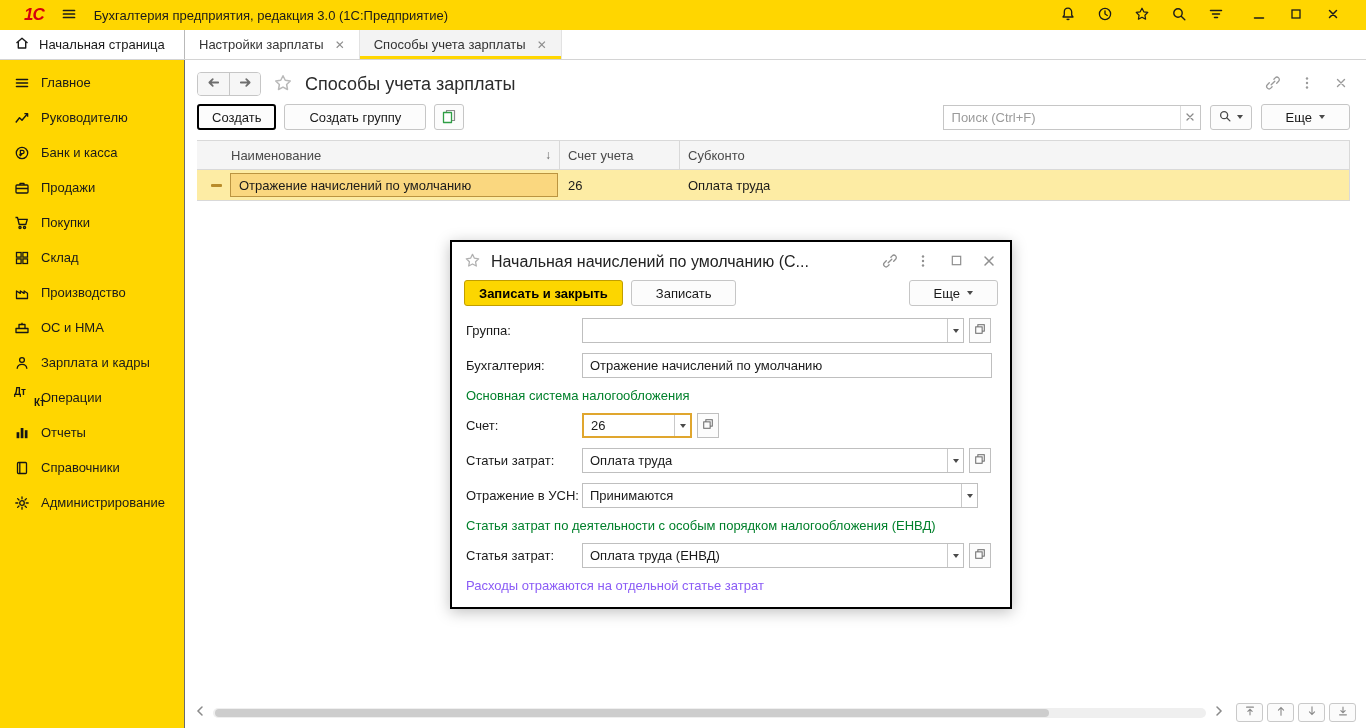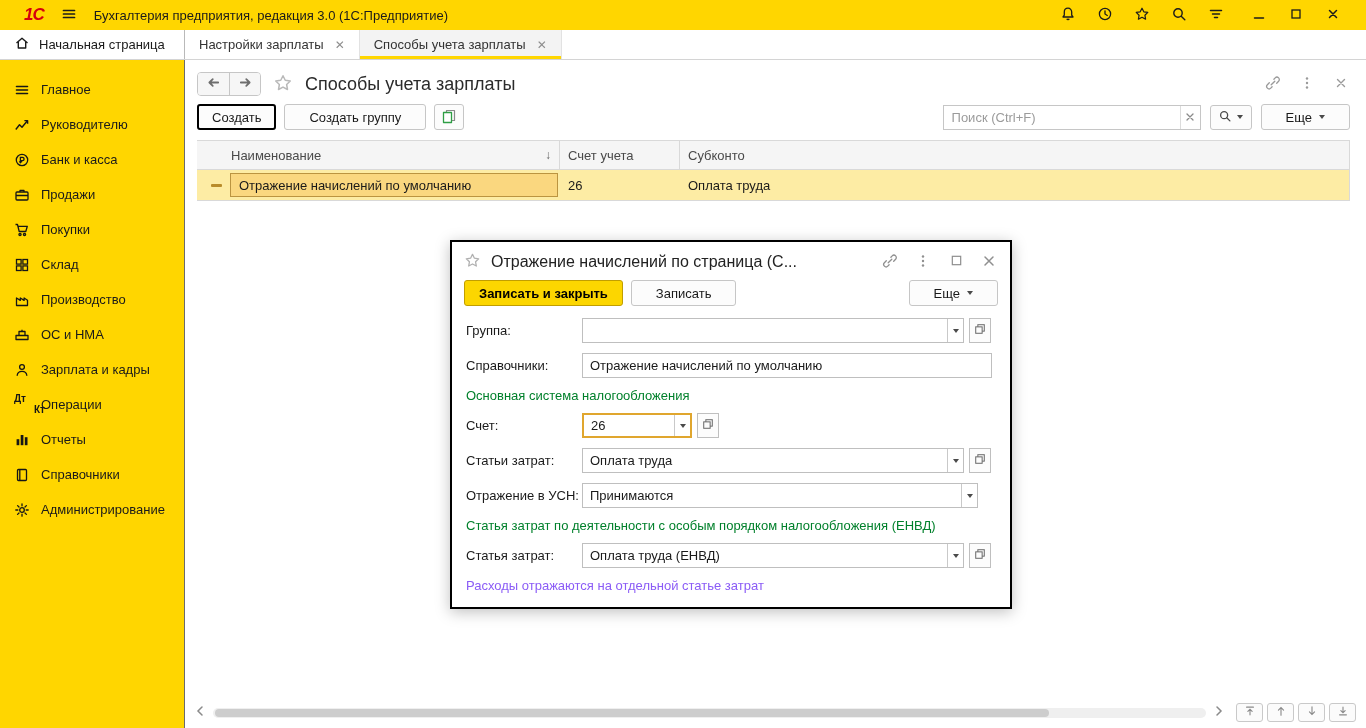--- a/index.html
+++ b/index.html
@@ -18,21 +18,21 @@
   
   .tabbar{height:30px;flex:none;background:#fff;border-bottom:1px solid #d4d4d4;display:flex;align-items:stretch}
   .home-tab{width:185px;flex:none;display:flex;align-items:center;gap:9px;padding:0 14px;border-right:1px solid #b9b9b9;cursor:pointer}
   .tab{display:flex;align-items:center;gap:11px;padding:0 14px;border-right:1px solid #e2e2e2;cursor:pointer;position:relative;color:#333;white-space:nowrap}
   .tab.active{background:#f3f3f3}
   .tab.active::after{content:"";position:absolute;left:0;right:0;bottom:0;height:3px;background:#ffd600}
   .tab-close{color:#8d8d8d;font-size:12px;line-height:1;cursor:pointer}
 
   
   .body{flex:1;display:flex;min-height:0}
-  .sidebar{width:185px;flex:none;background:#ffd600;border-right:1px solid #6b6b6b;padding-top:12px}
+  .sidebar{width:185px;flex:none;background:#ffd600;border-right:1px solid #6b6b6b;padding-top:5px}
   .side-item{display:flex;align-items:center;gap:11px;padding:0 14px;height:35px;cursor:pointer}
   .side-item .icn{flex:none;width:16px;height:16px;display:flex;align-items:center;justify-content:center;color:#161616}
   .dtkt{display:flex;flex-direction:column;line-height:1.05;font-size:10px;font-weight:700;width:16px;align-items:flex-start}
   .dtkt span:last-child{margin-left:20px}
 
   
   .main{flex:1;position:relative;min-width:0;background:#fff}
   .page-head{display:flex;align-items:center;gap:12px;padding:12px 16px 6px 12px}
   .nav-group{display:flex;border:1px solid #c6c6c6;border-radius:4px;overflow:hidden}
   .nav-btn{width:31px;height:22px;display:flex;align-items:center;justify-content:center;background:#f6f6f6;color:#6e6e6e;cursor:pointer}
@@ -402,21 +402,21 @@
         </div>
       </div>
 
       <div class="dialog">
         <div class="dlg-head">
           <span class="dlg-star">
               <span><svg width="17" height="17" viewBox="0 0 16 16" fill="none" stroke="currentColor" stroke-width="1.2" stroke-linejoin="round">
                   <path d="M8 2.2l1.8 3.6 4 .6-2.9 2.8.7 4L8 11.3l-3.6 1.9.7-4-2.9-2.8 4-.6z"></path>
                 </svg></span>
             </span>
-          <span class="dlg-title">Отражение начислений по страница (С...</span>
+          <span class="dlg-title">Начальная начислений по умолчанию (С...</span>
           <span class="dlg-icons">
             <span class="hbtn">
                 <span><svg width="16" height="16" viewBox="0 0 16 16" fill="none" stroke="currentColor" stroke-width="1.3" stroke-linecap="round">
                     <path d="M6.2 9.8l3.6-3.6"></path>
                     <path d="M8.9 4.2l1.3-1.3a2.4 2.4 0 0 1 3.4 3.4l-1.9 1.9"></path>
                     <path d="M7.1 11.8l-1.3 1.3a2.4 2.4 0 0 1-3.4-3.4l1.9-1.9"></path>
                   </svg></span>
               </span>
             <span class="hbtn">
                 <span><svg width="14" height="14" viewBox="0 0 14 14">
@@ -459,21 +459,21 @@
             </span>
             <span class="open-btn">
                 <span><svg width="12" height="12" viewBox="0 0 14 14" fill="none" stroke="currentColor" stroke-width="1.2">
                     <rect x="4.5" y="2" width="7.5" height="7.5"></rect>
                     <rect x="2" y="4.5" width="7.5" height="7.5" fill="#fcfcfc"></rect>
                   </svg></span>
               </span>
           </div>
 
           <div class="frow">
-            <span class="flabel">Справочники:</span>
+            <span class="flabel">Бухгалтерия:</span>
             <span class="input-wrap w-name">
               <input type="text" value="Отражение начислений по умолчанию" style="">
             </span>
           </div>
 
           <div class="fsection">Основная система налогообложения</div>
 
           <div class="frow">
             <span class="flabel">Счет:</span>
             <span class="input-wrap w-account focused">

